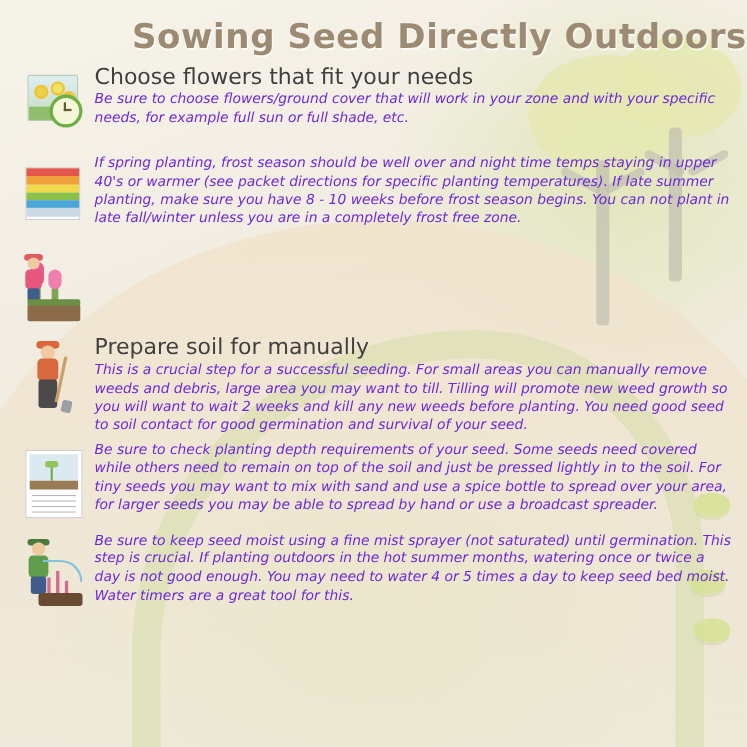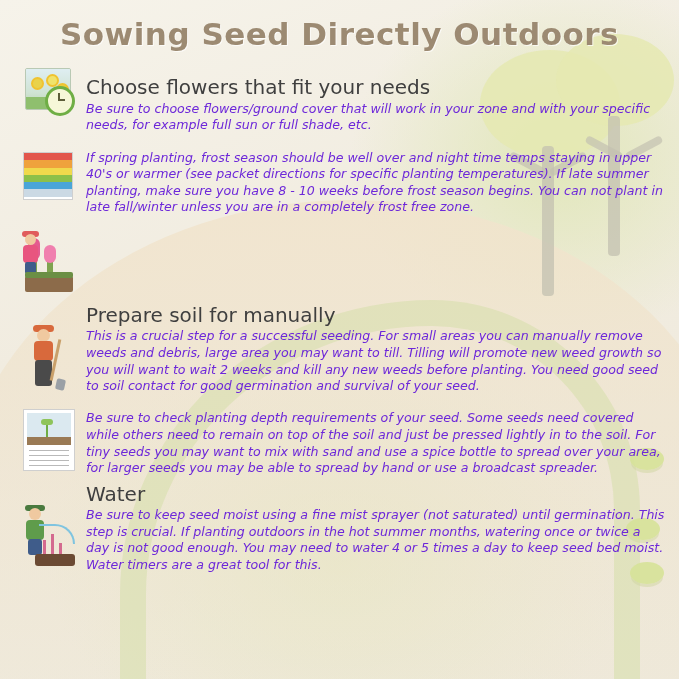--- a/index.html
+++ b/index.html
@@ -89,36 +89,36 @@
     border-radius: 50%;
     background: rgba(214,226,152,0.9);
     box-shadow: 0 4px 0 -1px rgba(208,214,160,0.5);
   }
   #bush-1 { left: 630px; top: 448px; }
   #bush-2 { left: 626px; top: 518px; }
   #bush-3 { left: 630px; top: 562px; }
 
   .title {
     position: relative;
-    text-align: center;
+    text-align: right;
     padding-top: 16px;
     font-family: "DejaVu Sans", sans-serif;
     font-weight: bold;
     font-size: 31px;
     letter-spacing: 0.5px;
     color: #9c8a72;
     text-shadow: 1px 1px 0 rgba(255,255,255,0.7);
   }
   .content {
     position: relative;
     padding: 6px 14px 0 12px;
   }
   .item {
     display: flex;
-    align-items: flex-end;
+    align-items: flex-start;
     margin-bottom: 6px;
   }
   .icon-cell {
     flex: 0 0 72px;
     height: 72px;
     display: flex;
     align-items: flex-start;
     justify-content: center;
     padding-top: 4px;
   }
@@ -347,19 +347,18 @@
             </div>
             <div class="hose"></div>
             <div class="sprout s1"></div>
             <div class="sprout s2"></div>
             <div class="sprout s3"></div>
             <div class="soil"></div>
           </div>
         </div>
       </div>
       <div class="text-cell">
-        <h2 class="item-head">Water</h2>
         <p class="item-body">Be sure to keep seed moist using a fine mist sprayer (not saturated) until germination. This step is crucial. If planting outdoors in the hot summer months, watering once or twice a day is not good enough. You may need to water 4 or 5 times a day to keep seed bed moist. Water timers are a great tool for this.</p>
       </div>
     </div>
 
   </div>
 </div>
 
 </body></html>

